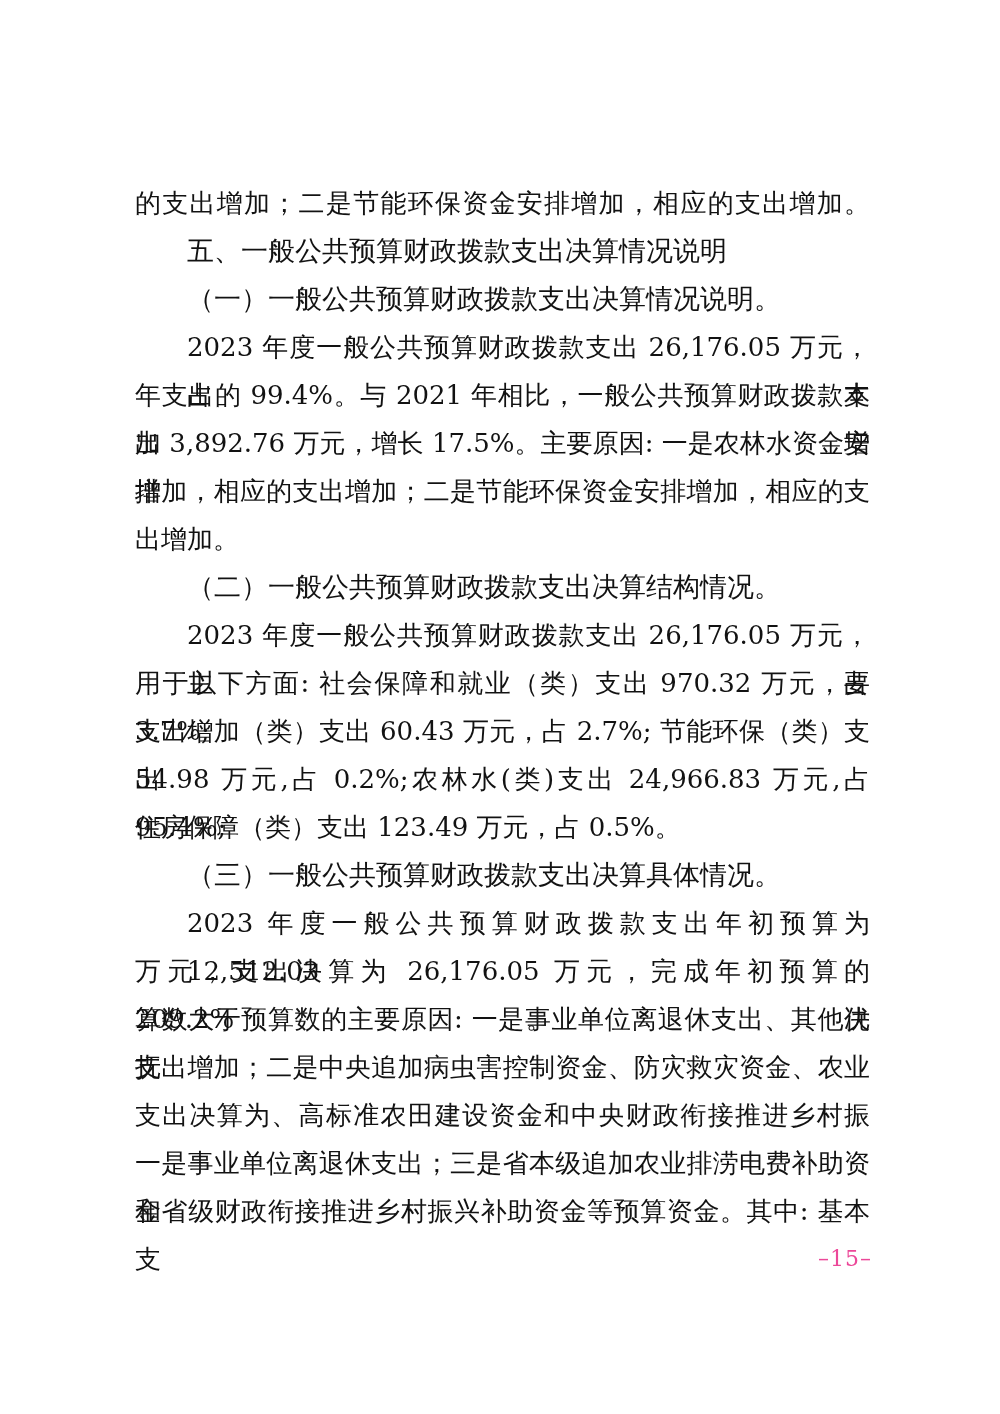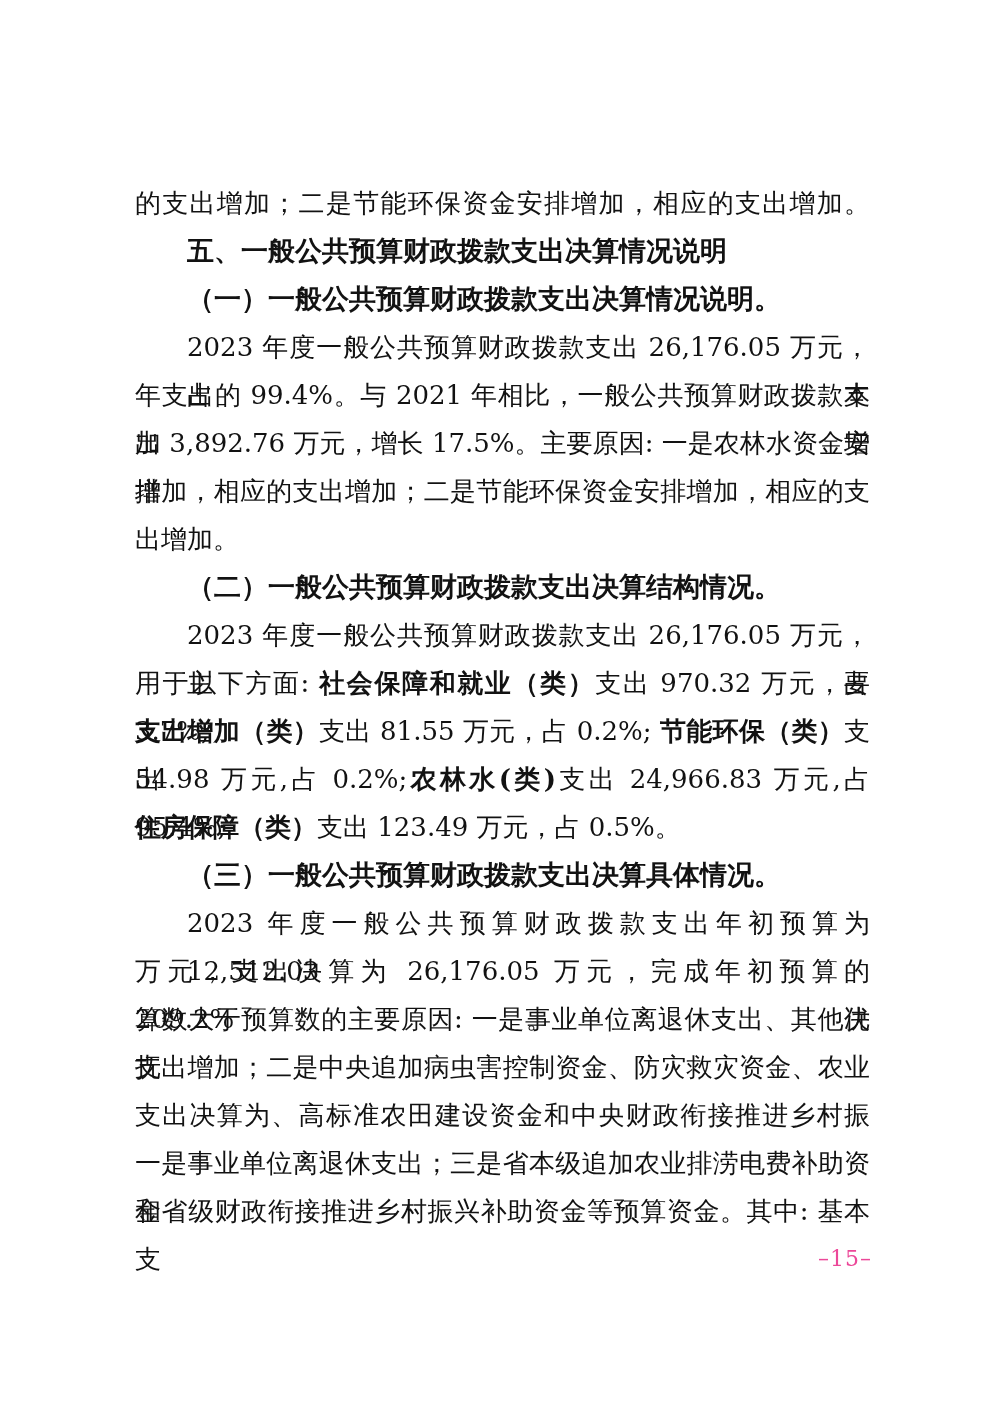--- a/index.html
+++ b/index.html
@@ -42,21 +42,21 @@
   .line.h-main {
     font-family: "DejaVu Sans", "Liberation Sans", sans-serif;
     font-weight: bold;
     font-size: 27px;
   }
   .line.h-sub {
     font-weight: bold;
     font-size: 27px;
   }
   .seg.bold {
-    font-weight: bold;
+    font-weight: normal;
   }
   .page-number {
     position: absolute;
     top: 1246px;
     right: 128px;
     font-size: 22px;
     line-height: 26px;
     letter-spacing: 1px;
     color: #ec4899;
     font-family: "DejaVu Serif", "Liberation Serif", serif;
@@ -71,21 +71,21 @@
       <div class="line h-main indent"><span class="seg bold">五、一般公共预算财政拨款支出决算情况说明</span></div>
       <div class="line h-sub indent"><span class="seg bold">（一）一般公共预算财政拨款支出决算情况说明。</span></div>
       <div class="line body fill indent"><span class="seg">2023 年度一般公共预算财政拨款支出 26,176.05 万元，占本</span></div>
       <div class="line body fill"><span class="seg">年支出的 99.4%。与 2021 年相比，一般公共预算财政拨款支出增</span></div>
       <div class="line body fill"><span class="seg">加 3,892.76 万元，增长 17.5%。主要原因: 一是农林水资金安排</span></div>
       <div class="line body fill"><span class="seg">增加，相应的支出增加；二是节能环保资金安排增加，相应的支</span></div>
       <div class="line body"><span class="seg">出增加。</span></div>
       <div class="line h-sub indent"><span class="seg bold">（二）一般公共预算财政拨款支出决算结构情况。</span></div>
       <div class="line body fill indent"><span class="seg">2023 年度一般公共预算财政拨款支出 26,176.05 万元，主要</span></div>
       <div class="line body fill"><span class="seg">用于以下方面: </span><span class="seg bold">社会保障和就业（类）</span><span class="seg">支出 970.32 万元，占 3.7%;</span></div>
-      <div class="line body fill"><span class="seg bold">支出增加（类）</span><span class="seg">支出 81.55 万元，占 0.2%; </span><span class="seg bold">节能环保（类）</span><span class="seg">支出</span></div>
+      <div class="line body fill"><span class="seg bold">支出增加（类）</span><span class="seg">支出 60.43 万元，占 2.7%; </span><span class="seg bold">节能环保（类）</span><span class="seg">支出</span></div>
       <div class="line body fill"><span class="seg">54.98 万元,占 0.2%;</span><span class="seg bold">农林水(类)</span><span class="seg">支出 24,966.83 万元,占 95.4%;</span></div>
       <div class="line body"><span class="seg bold">住房保障（类）</span><span class="seg">支出 123.49 万元，占 0.5%。</span></div>
       <div class="line h-sub indent"><span class="seg bold">（三）一般公共预算财政拨款支出决算具体情况。</span></div>
       <div class="line body fill indent"><span class="seg">2023 年度一般公共预算财政拨款支出年初预算为 12,512.03</span></div>
       <div class="line body fill"><span class="seg">万元，支出决算为 26,176.05 万元，完成年初预算的 209.2%。决</span></div>
       <div class="line body fill"><span class="seg">算数大于预算数的主要原因: 一是事业单位离退休支出、其他优抚</span></div>
       <div class="line body fill"><span class="seg">支出增加；二是中央追加病虫害控制资金、防灾救灾资金、农业</span></div>
       <div class="line body fill"><span class="seg">支出决算为、高标准农田建设资金和中央财政衔接推进乡村振</span></div>
       <div class="line body fill"><span class="seg">一是事业单位离退休支出；三是省本级追加农业排涝电费补助资金</span></div>
       <div class="line body fill"><span class="seg">和省级财政衔接推进乡村振兴补助资金等预算资金。其中: 基本支</span></div>

